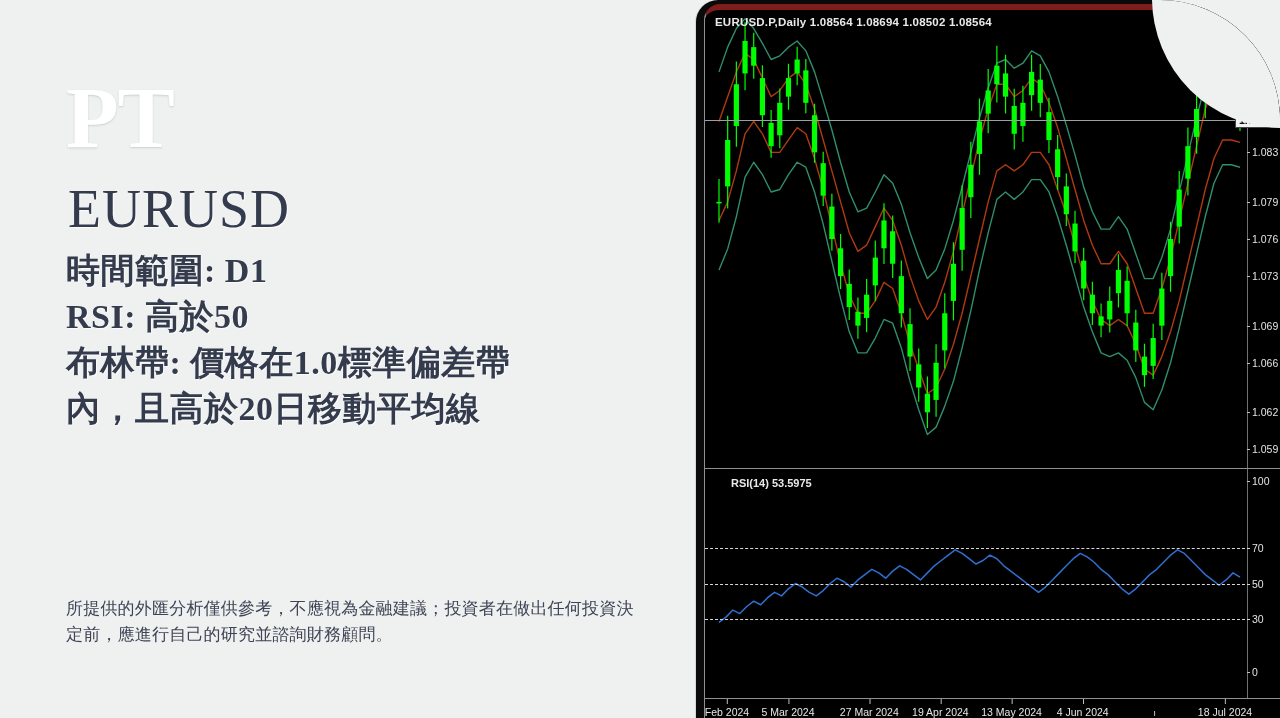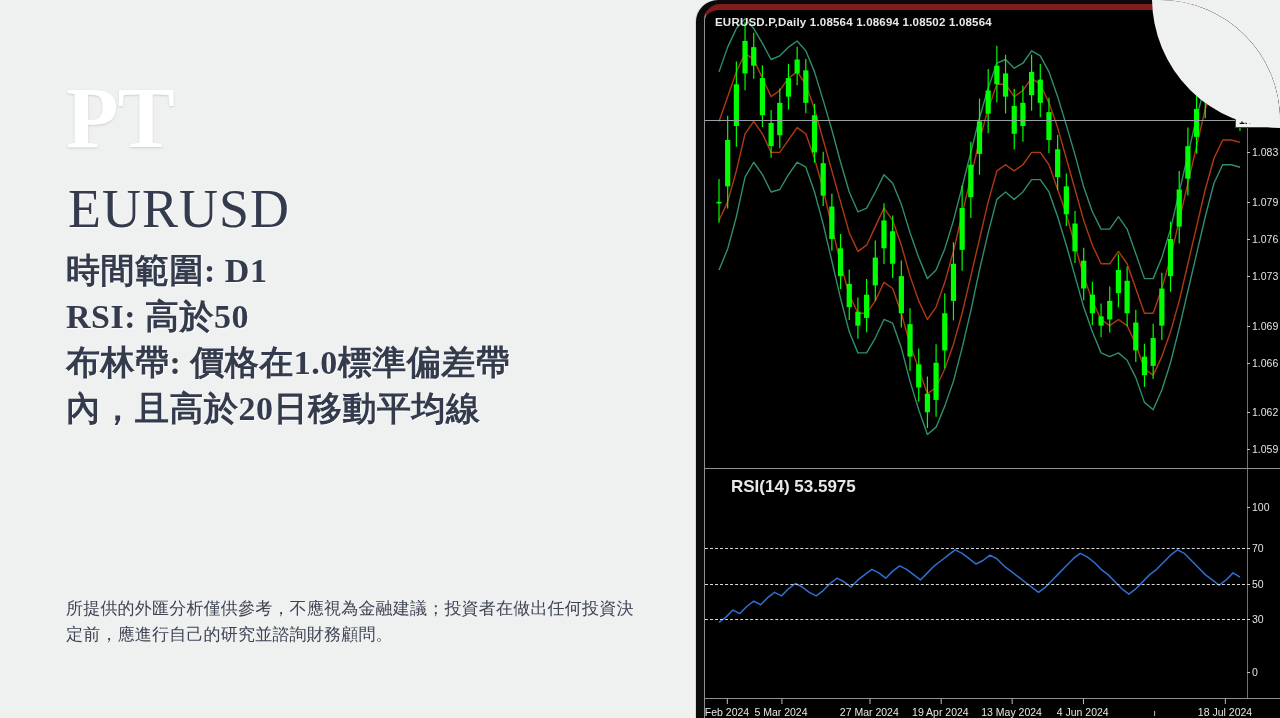--- a/index.html
+++ b/index.html
@@ -219,21 +219,21 @@
     left: 0;
     top: 459px;
     width: 576px;
     height: 229px;
     overflow: hidden;
   }
   .rsi-header {
     position: absolute;
     left: 2px;
     top: 8px;
-    font-size: 17px;
+    font-size: 11px;
     font-weight: bold;
     color: #e9e9e9;
     white-space: nowrap;
     z-index: 8;
     padding-left: 24px;
   }
   .rsi-plot { position: absolute; left: 0; top: 0; width: 545px; height: 229px; }
 
   .rsi-axis {
     position: absolute;
@@ -492,34 +492,34 @@
       </div>
 
       <div class="pane-divider"></div>
 
       <div class="rsi-pane">
         <div class="rsi-header">RSI(14) 53.5975</div>
         <svg class="rsi-plot" viewBox="0 0 545 229" preserveAspectRatio="none">
             <polyline points="14.00,153.44 20.95,148.13 27.89,141.05 34.84,144.59 41.79,137.51 48.73,132.20 55.68,135.74 62.63,128.66 69.57,123.35 76.52,126.89 83.47,119.81 90.41,114.50 97.36,118.04 104.31,123.35 111.25,126.89 118.20,121.58 125.15,114.50 132.09,109.19 139.04,112.73 145.99,118.04 152.93,110.96 159.88,105.65 166.83,100.34 173.77,103.88 180.72,109.19 187.67,102.11 194.61,96.80 201.56,100.34 208.51,105.65 215.45,110.96 222.40,103.88 229.35,96.80 236.29,91.49 243.24,86.18 250.19,80.87 257.13,84.41 264.08,89.72 271.03,95.03 277.97,91.49 284.92,86.18 291.87,89.72 298.81,96.80 305.76,102.11 312.71,107.42 319.65,112.73 326.60,118.04 333.55,123.35 340.49,118.04 347.44,110.96 354.39,103.88 361.33,96.80 368.28,89.72 375.23,84.41 382.17,87.95 389.12,93.26 396.07,100.34 403.01,105.65 409.96,112.73 416.91,119.81 423.85,125.12 430.80,119.81 437.75,112.73 444.69,105.65 451.64,100.34 458.59,93.26 465.53,86.18 472.48,80.87 479.43,84.41 486.37,91.49 493.32,98.57 500.27,105.65 507.21,110.96 514.16,116.27 521.11,110.96 528.05,103.88 535.00,108.13" fill="none" stroke="#2f6fd0" stroke-width="1.5" stroke-linejoin="round"></polyline>
           </svg>
         <div class="rsi-axis">
-            <div class="tick" style="top: 38px;">100</div>
+            <div class="tick" style="top: 12px;">100</div>
             <div class="tick" style="top: 79.1px;">70</div>
             <div class="tick" style="top: 114.5px;">50</div>
             <div class="tick" style="top: 149.9px;">30</div>
             <div class="tick" style="top: 203px;">0</div>
           </div>
       <div class="rsi-band" style="top: 79.1px;"></div>
           <div class="rsi-band" style="top: 114.5px;"></div>
           <div class="rsi-band" style="top: 149.9px;"></div>
         </div>
 
       <div class="time-axis">
           <div class="tlabel" style="left: 22px;">Feb 2024</div>
-          <div class="tlabel" style="left: 76px; text-align: right;">5 Mar 2024</div>
+          <div class="tlabel" style="left: 83px; text-align: right;">5 Mar 2024</div>
           <div class="tlabel" style="left: 164.3px;">27 Mar 2024</div>
           <div class="tlabel" style="left: 235.4px;">19 Apr 2024</div>
           <div class="tlabel" style="left: 306.6px;">13 May 2024</div>
           <div class="tlabel" style="left: 377.7px;">4 Jun 2024</div>
           <div class="tlabel" style="left: 448.9px; margin-top: 12px;">26 Jun 2024</div>
           <div class="tlabel" style="left: 520px;">18 Jul 2024</div>
         </div>
 
     </div>
     <div class="corner-mask"></div>

